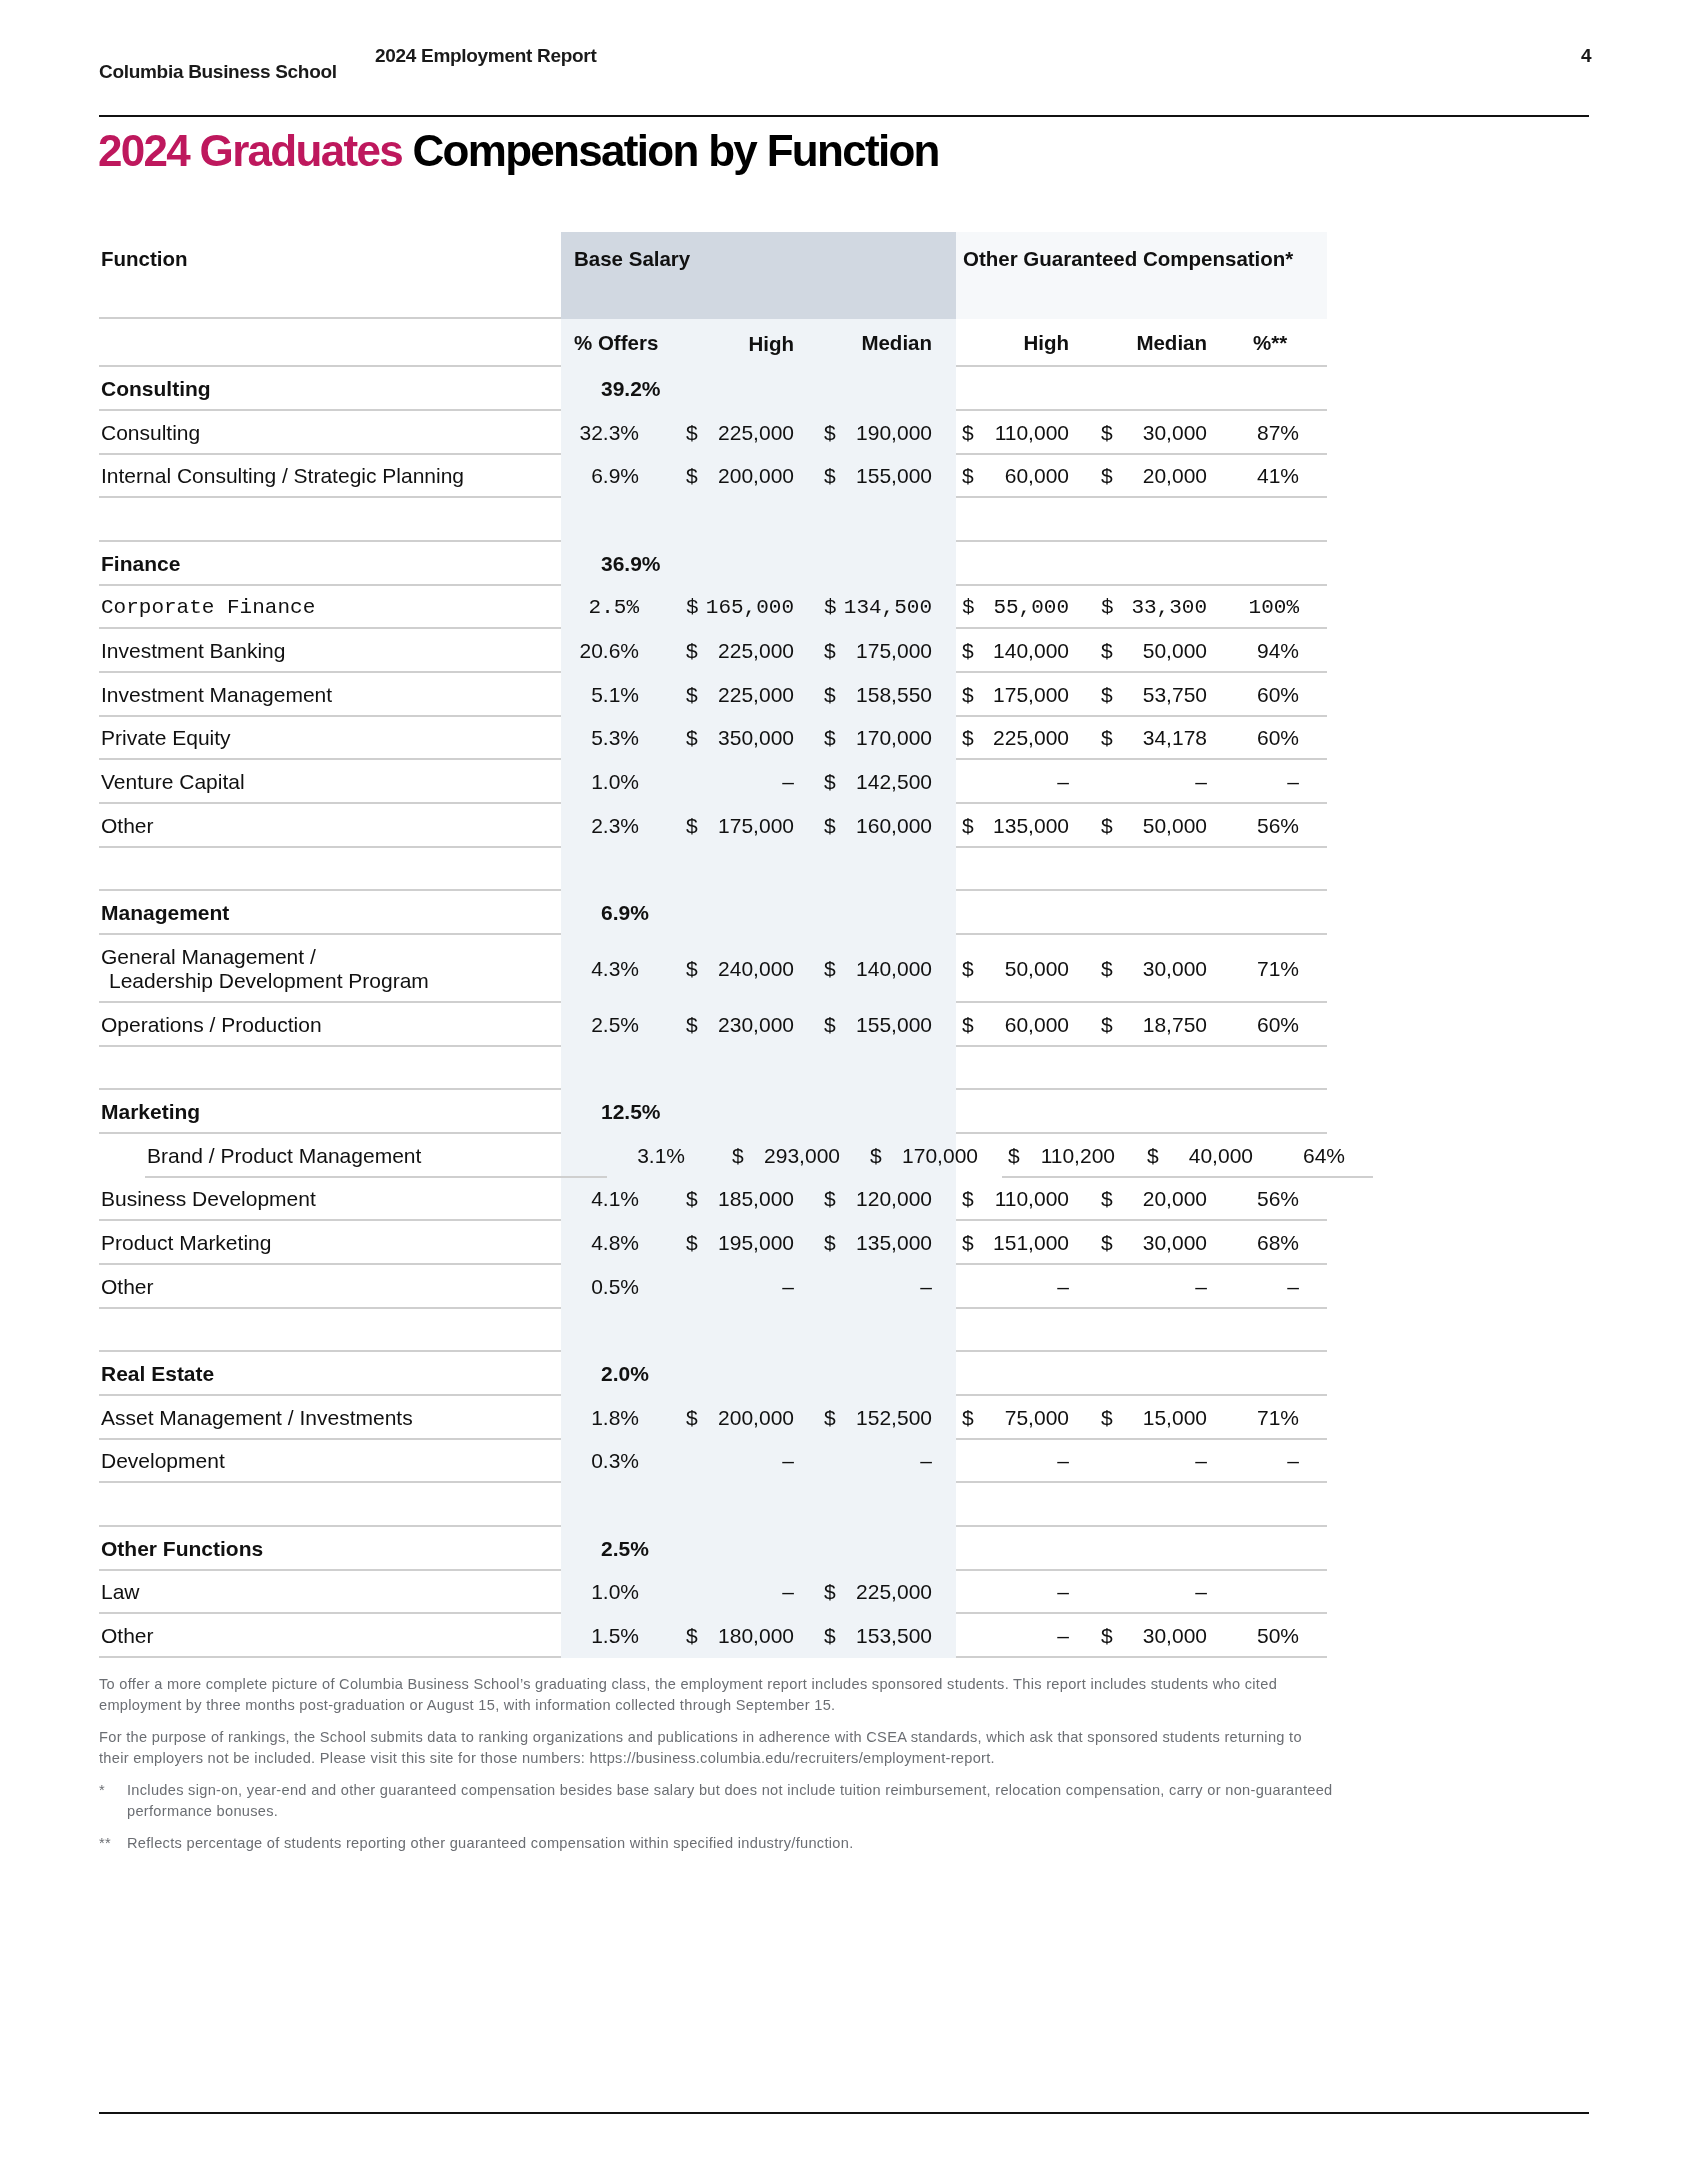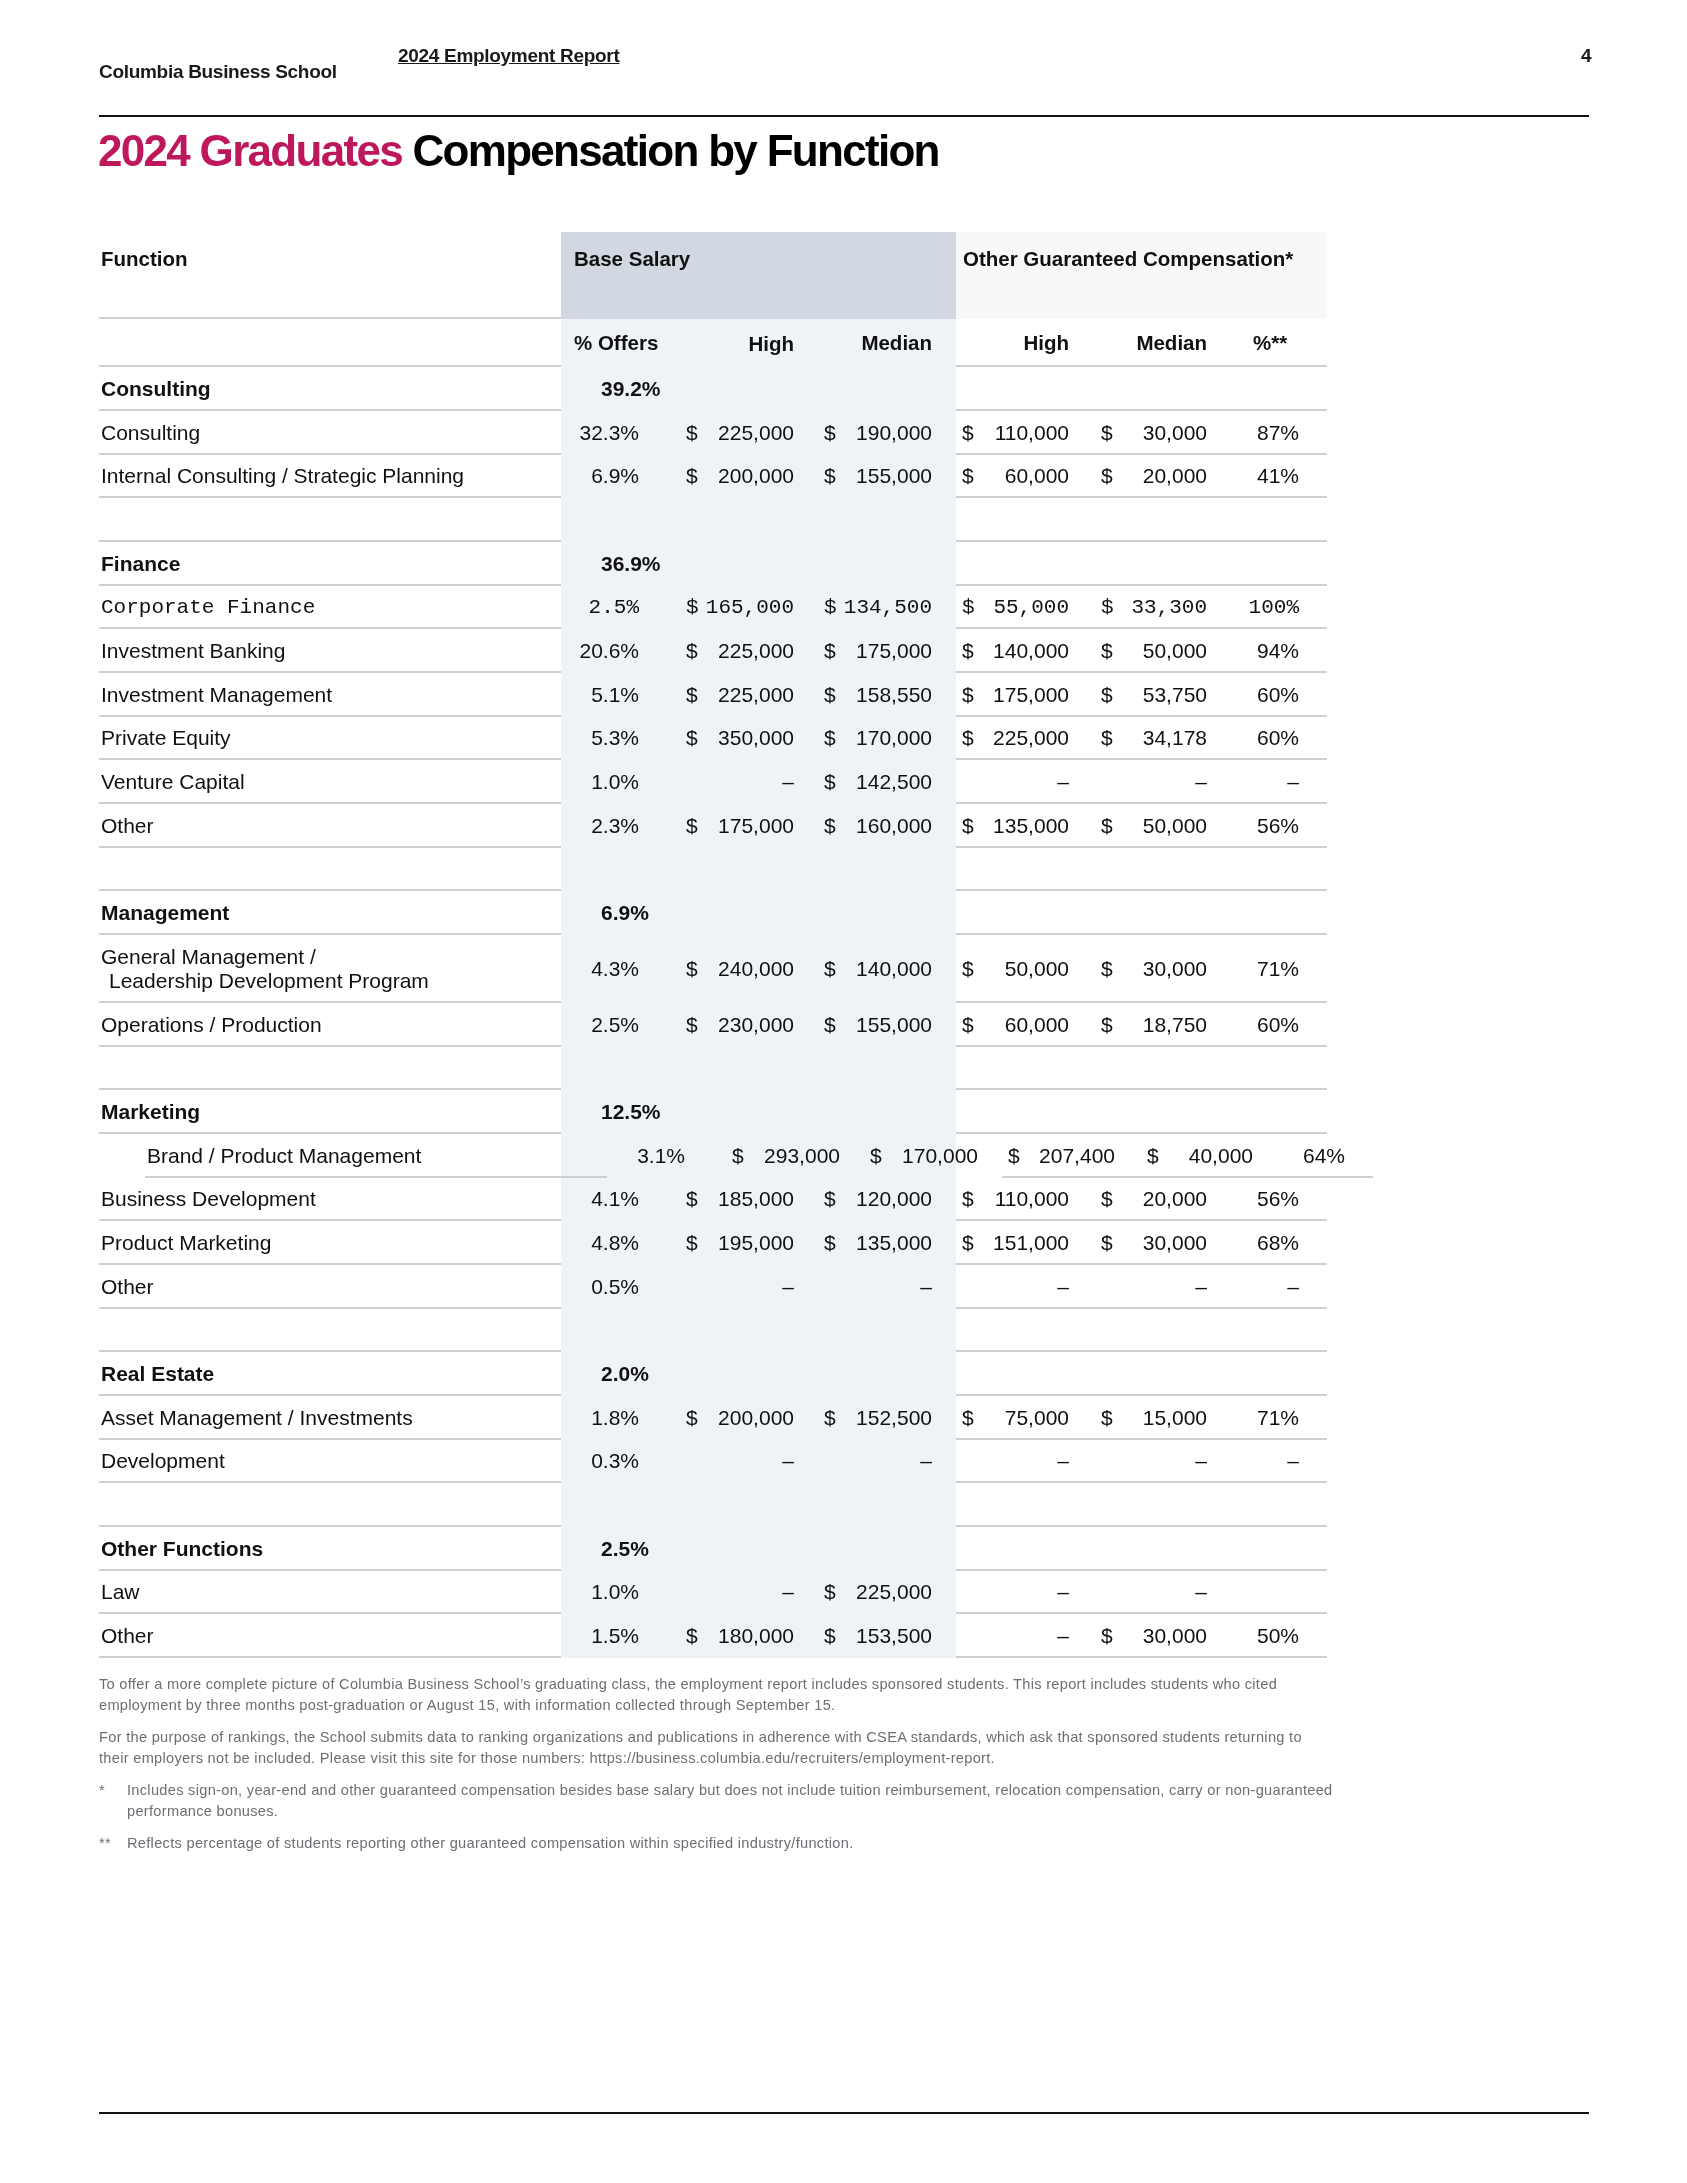--- a/index.html
+++ b/index.html
@@ -1,19 +1,19 @@
 <!DOCTYPE html>
 <html style="font-size:10.6px"><head>
 <meta charset="utf-8">
 <style>
   html, body { margin:0; padding:0; background:#ffffff; }
   body { width:1687px; height:2183px; position:relative; font-family:"Liberation Sans", sans-serif; color:#111; overflow:hidden; }
   .hdr { position:absolute; top:45px; font-size:19px; font-weight:bold; color:#1a1a1a; letter-spacing:-0.3px; }
   .hdr.school { left:99px;margin-top:16px; }
-  .hdr.report { left:398px;text-decoration:underline; }
+  .hdr.report { left:375px; }
   .hdr.page { left:1581px; }
   .rule-top { position:absolute; left:99px; top:115px; width:1490px; height:2px; background:#111; }
   .rule-bottom { position:absolute; left:99px; top:2112px; width:1490px; height:2px; background:#111; }
   .title { position:absolute; left:98px; top:126px; font-size:44px; font-weight:bold; letter-spacing:-1.7px; white-space:nowrap; }
   .title .accent { color:#be185d; }
   .title .rest { color:#000; }
 
   .tbl { position:absolute; left:99px; top:232px; width:1228px; }
   .bg-base { position:absolute; left:462px; top:0; width:395px; height:1429px; background:#eff3f7; }
   .bg-base-head { position:absolute; left:462px; top:0; width:395px; height:87px; background:#d1d8e1; }
@@ -268,21 +268,21 @@
         <div class="sep-right"></div>
       </div>
       <div class="row" style="top: 902px; height: 44px; margin-left: 46px;">
         <span class="cell fn"><span>Brand / Product Management</span></span>
         <span class="cell pct">3.1%</span>
         <span class="cell dl bh-d">$</span>
         <span class="cell num bh-n">293,000</span>
         <span class="cell dl bm-d">$</span>
         <span class="cell num bm-n">170,000</span>
         <span class="cell dl oh-d">$</span>
-        <span class="cell num oh-n">207,400</span>
+        <span class="cell num oh-n">110,200</span>
         <span class="cell dl om-d">$</span>
         <span class="cell num om-n">40,000</span>
         <span class="cell op">64%</span>
         <div class="sep-left"></div>
         <div class="sep-right"></div>
       </div>
       <div class="row" style="top: 945px; height: 44px;">
         <span class="cell fn"><span>Business Development</span></span>
         <span class="cell pct">4.1%</span>
         <span class="cell dl bh-d">$</span>

